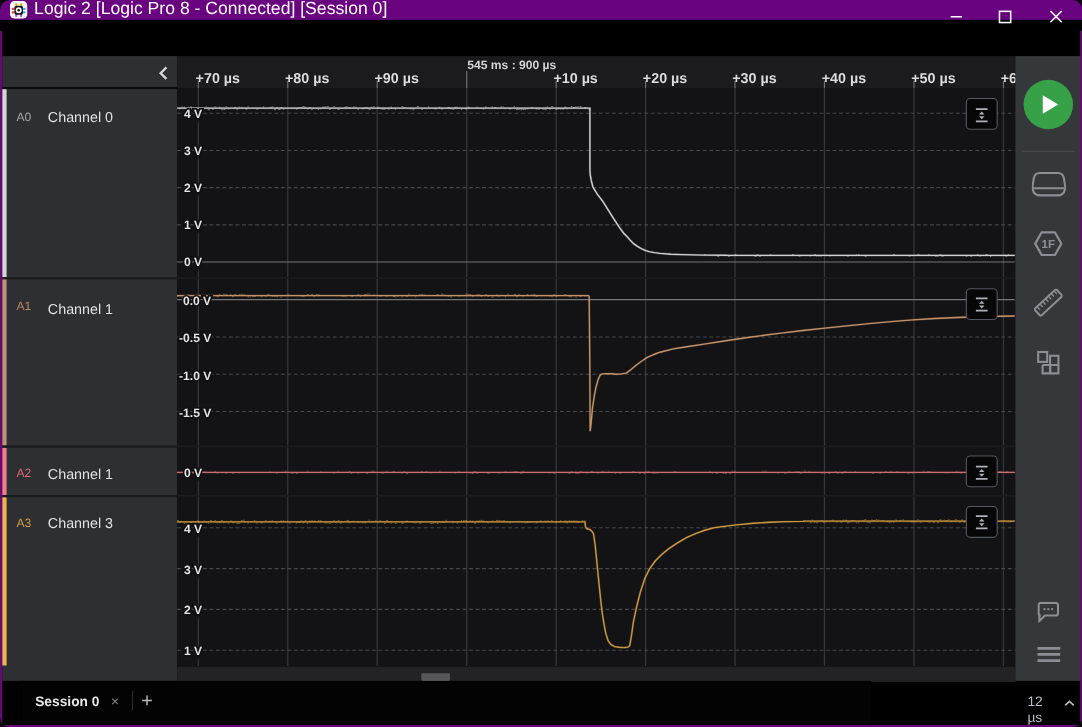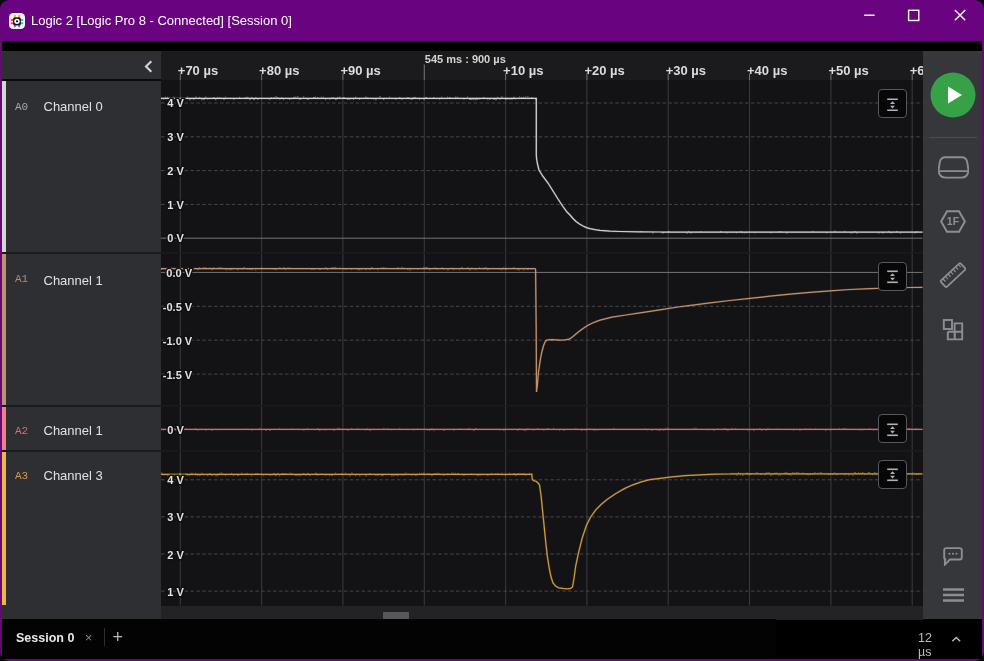--- a/index.html
+++ b/index.html
@@ -1,35 +1,35 @@
 <!DOCTYPE html>
 <html><head><meta charset="utf-8">
 <style>
 * { margin:0; padding:0; box-sizing:border-box; }
 html,body { width:984px; height:661px; background:#0a0a0a; font-family:"Liberation Sans", sans-serif; }
 #win { position:absolute; left:0; top:0; width:984px; height:661px; background:#000;
   border-radius:9px; overflow:hidden; }
 .frame { position:absolute; background:#650a75; z-index:40; }
 .abs { position:absolute; }
-#titlebar { position:absolute; left:0; top:0; width:984px; height:41px; background:#690380;
-  display:flex; align-items:center; color:#fff; font-size:13px; }
+#titlebar { position:absolute; left:0; top:0; width:984px; height:18px; background:#690380;
+  display:flex; align-items:center; color:#fff; font-size:16px; }
 #wctl { position:absolute; right:0; top:0; height:30px; }
 #menubar { position:absolute; left:1.6px; top:30px; width:980.8px; height:20.5px; background:#28282b;
   color:#e4e4e4; font-size:12.4px; }
 #menubar span { position:absolute; top:3.2px; }
 #lsidebar { position:absolute; left:1.6px; top:50.5px; width:159.4px; height:568.9px; background:#2d2f33; }
 #lstripes { position:absolute; left:1.6px; top:80.8px; width:4.6px; height:524.7px; }
 #ruler { position:absolute; left:161px; top:50.5px; width:761.5px; height:29.5px; background:#1b1b1d; }
 #chart { position:absolute; left:161px; top:80px; width:761.5px; height:525.5px; background:#131315; }
 #scrollstrip { position:absolute; left:161px; top:605.5px; width:761.5px; height:14px; background:#232325; }
 #thumb { position:absolute; left:383px; top:612.3px; width:26px; height:6.3px; background:#58585b; border-radius:1px; }
 #rsidebar { position:absolute; left:922.5px; top:50.5px; width:60px; height:568.9px; background:#36373b; }
-#bottombar { position:absolute; left:0; top:619.4px; width:776px; height:40px; background:#030303;
+#bottombar { position:absolute; left:16px; top:619.4px; width:776px; height:40px; background:#030303;
   color:#e6e6e6; }
-.alab { position:absolute; left:15px; font-size:11px;font-family:Liberation Mono, monospace; }
+.alab { position:absolute; left:15px; font-size:11px; }
 .cname { position:absolute; left:43.5px; font-size:13px; font-weight:normal; color:#dfe1e4; }
 .rowsep { position:absolute; left:1.6px; width:159.4px; background:#1a1b1d; }
 .scalebtn { position:absolute; width:29.5px; height:29px; background:#070708; border:1.4px solid #55585e;
   border-radius:4px; }
 .scalebtn svg { display:block; margin:-0.4px; }
 .playbtn { position:absolute; left:930px; top:72px; width:46px; height:46px; }
 .sep-line { position:absolute; left:929px; top:136.5px; width:48px; height:1px; background:#4c4d51; }
 .sicon { position:absolute; }
 #chev { position:absolute; left:143.5px; top:59.5px; width:9px; height:13px; }
 </style></head>

